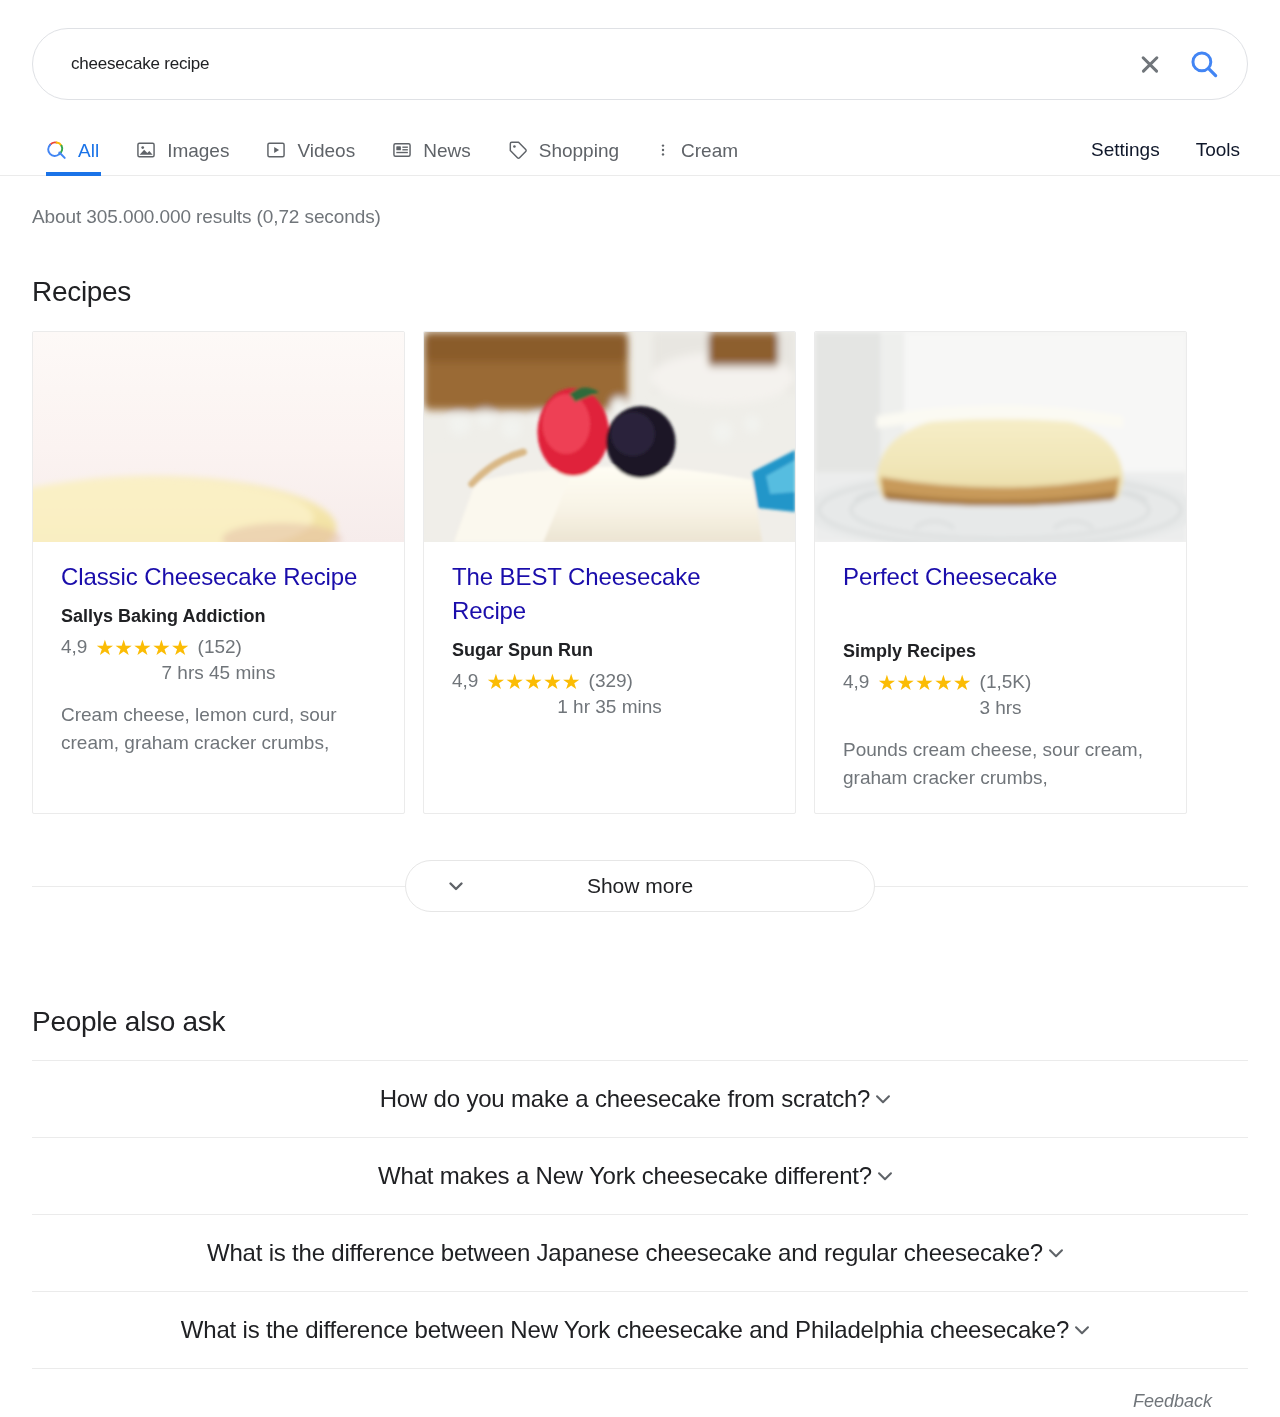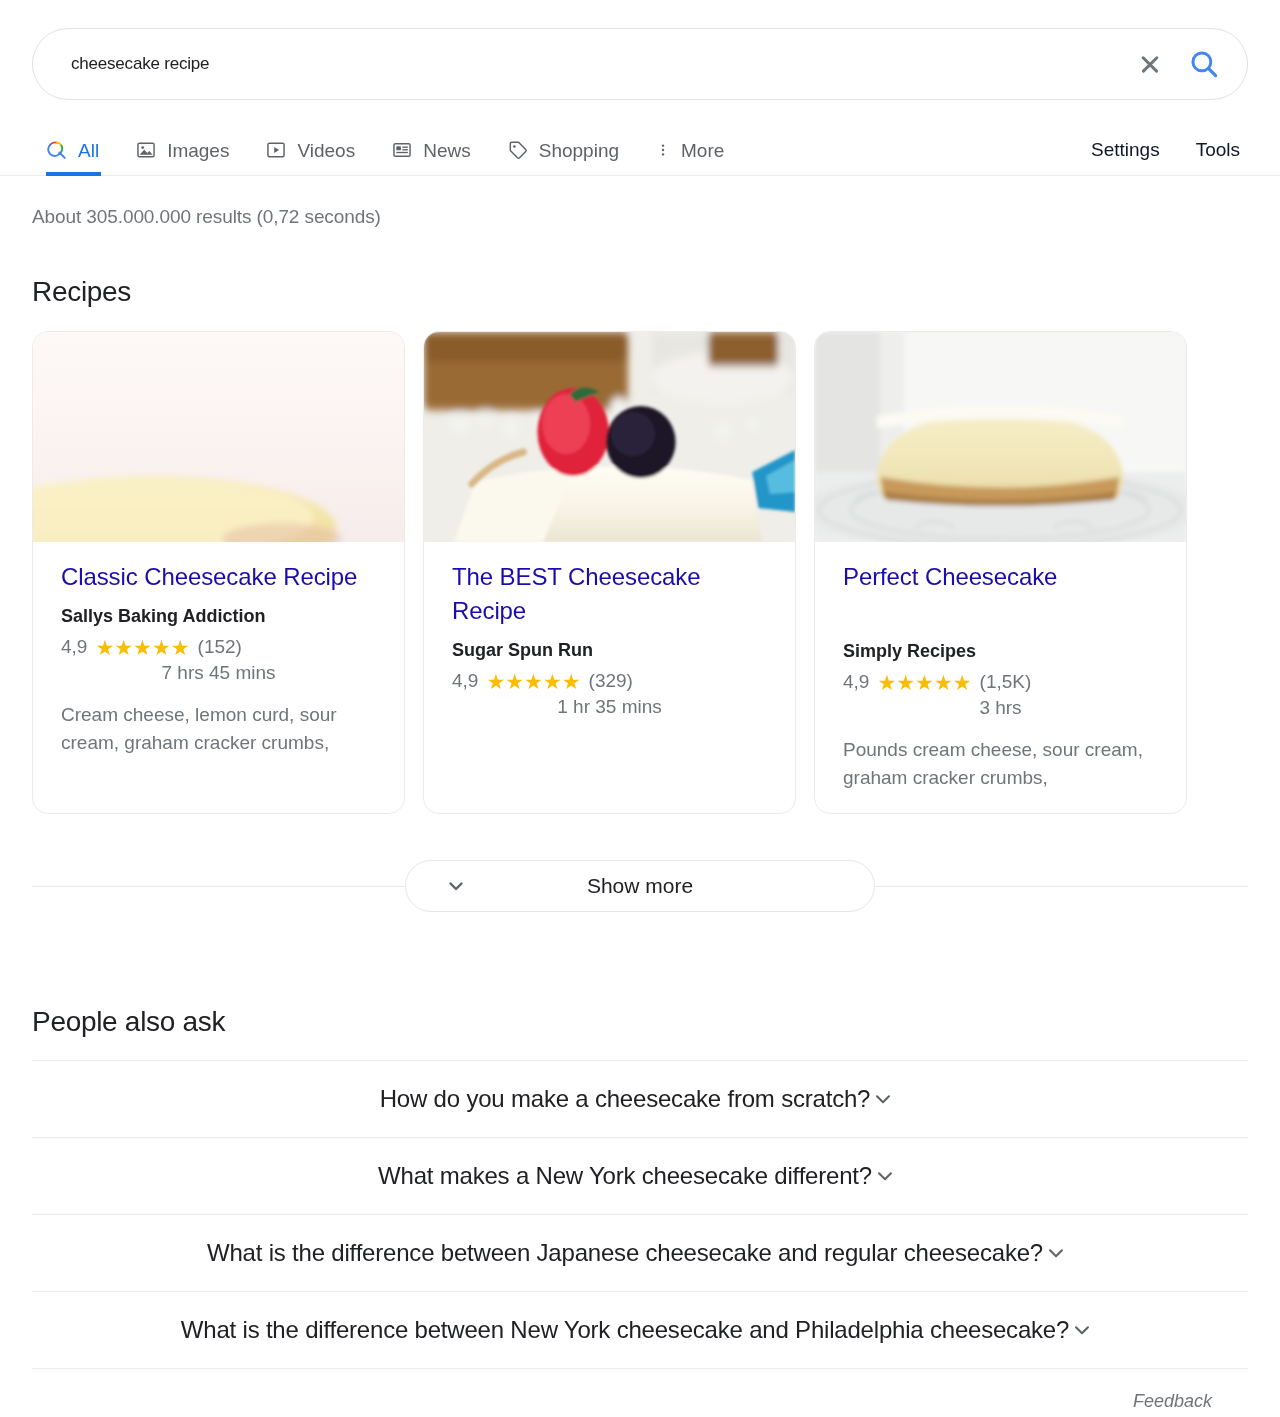--- a/index.html
+++ b/index.html
@@ -75,21 +75,21 @@
   
   .content { padding: 0 32px; }
   .result-stats { color: #70757a; font-size: 19px; margin-top: 30px; letter-spacing: -0.1px; }
 
   .section-title { font-size: 28px; color: #202124; margin-top: 48px; letter-spacing: -0.3px; }
 
   .recipes-row { display: flex; gap: 18px; margin-top: 23px; }
   .recipe-card {
     width: 373px;
     border: 1px solid #ebebeb;
-    border-radius: 16px;
+    border-radius: 2px;
     overflow: hidden;
     background: #fff;
     cursor: pointer;
     display: flex; flex-direction: column;
   }
   .card-img { height: 210px; width: 100%; position: relative; overflow: hidden; }
   .card-body { padding: 18px 28px 22px 28px; }
   .card-title {
     font-size: 24px; line-height: 1.42; color: #1a0dab; letter-spacing: -0.1px;
   }
@@ -203,21 +203,21 @@
       </svg>
       <span>Shopping</span>
     </div>
 
     <div class="tab">
       <svg class="tab-ico" viewBox="0 0 24 24" style="width:16px;">
         <circle cx="12" cy="5.4" r="1.8" fill="#5f6368"></circle>
         <circle cx="12" cy="12" r="1.8" fill="#5f6368"></circle>
         <circle cx="12" cy="18.6" r="1.8" fill="#5f6368"></circle>
       </svg>
-      <span>More</span>
+      <span>Cream</span>
     </div>
   </div>
 
   <div class="right-links">
     <div>Settings</div>
     <div>Tools</div>
   </div>
 </div>
 
 <div class="content">

